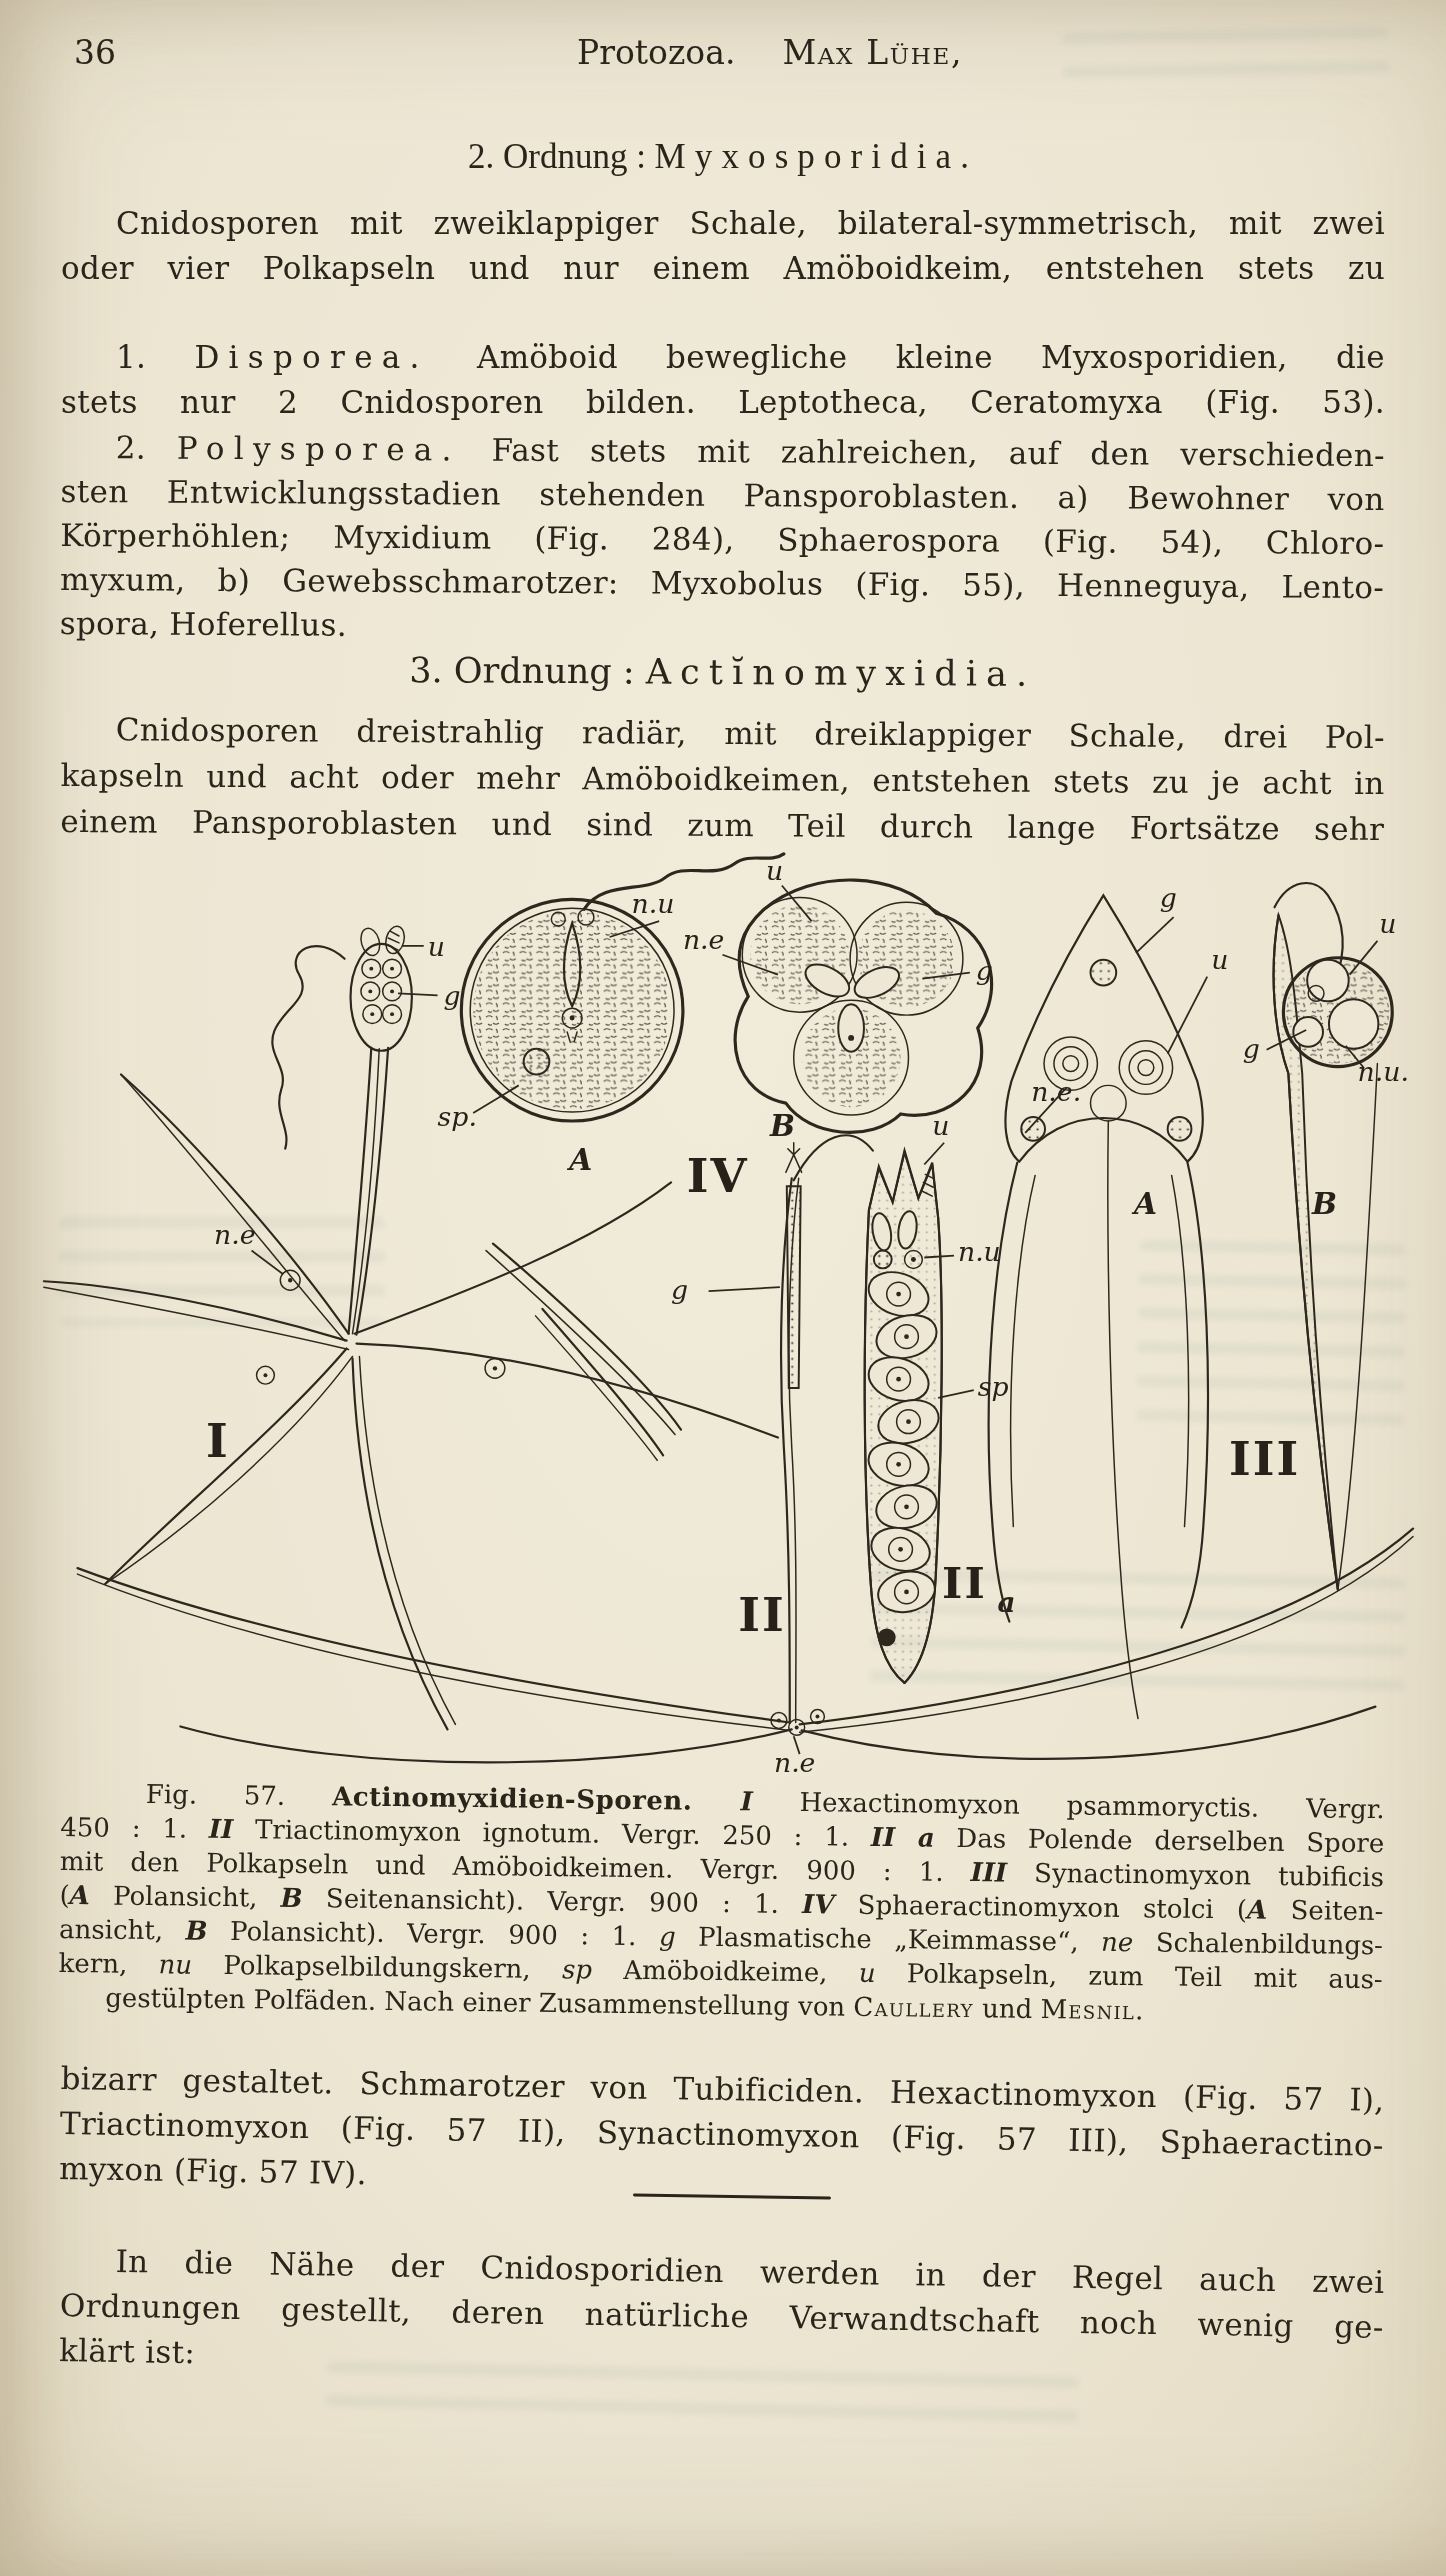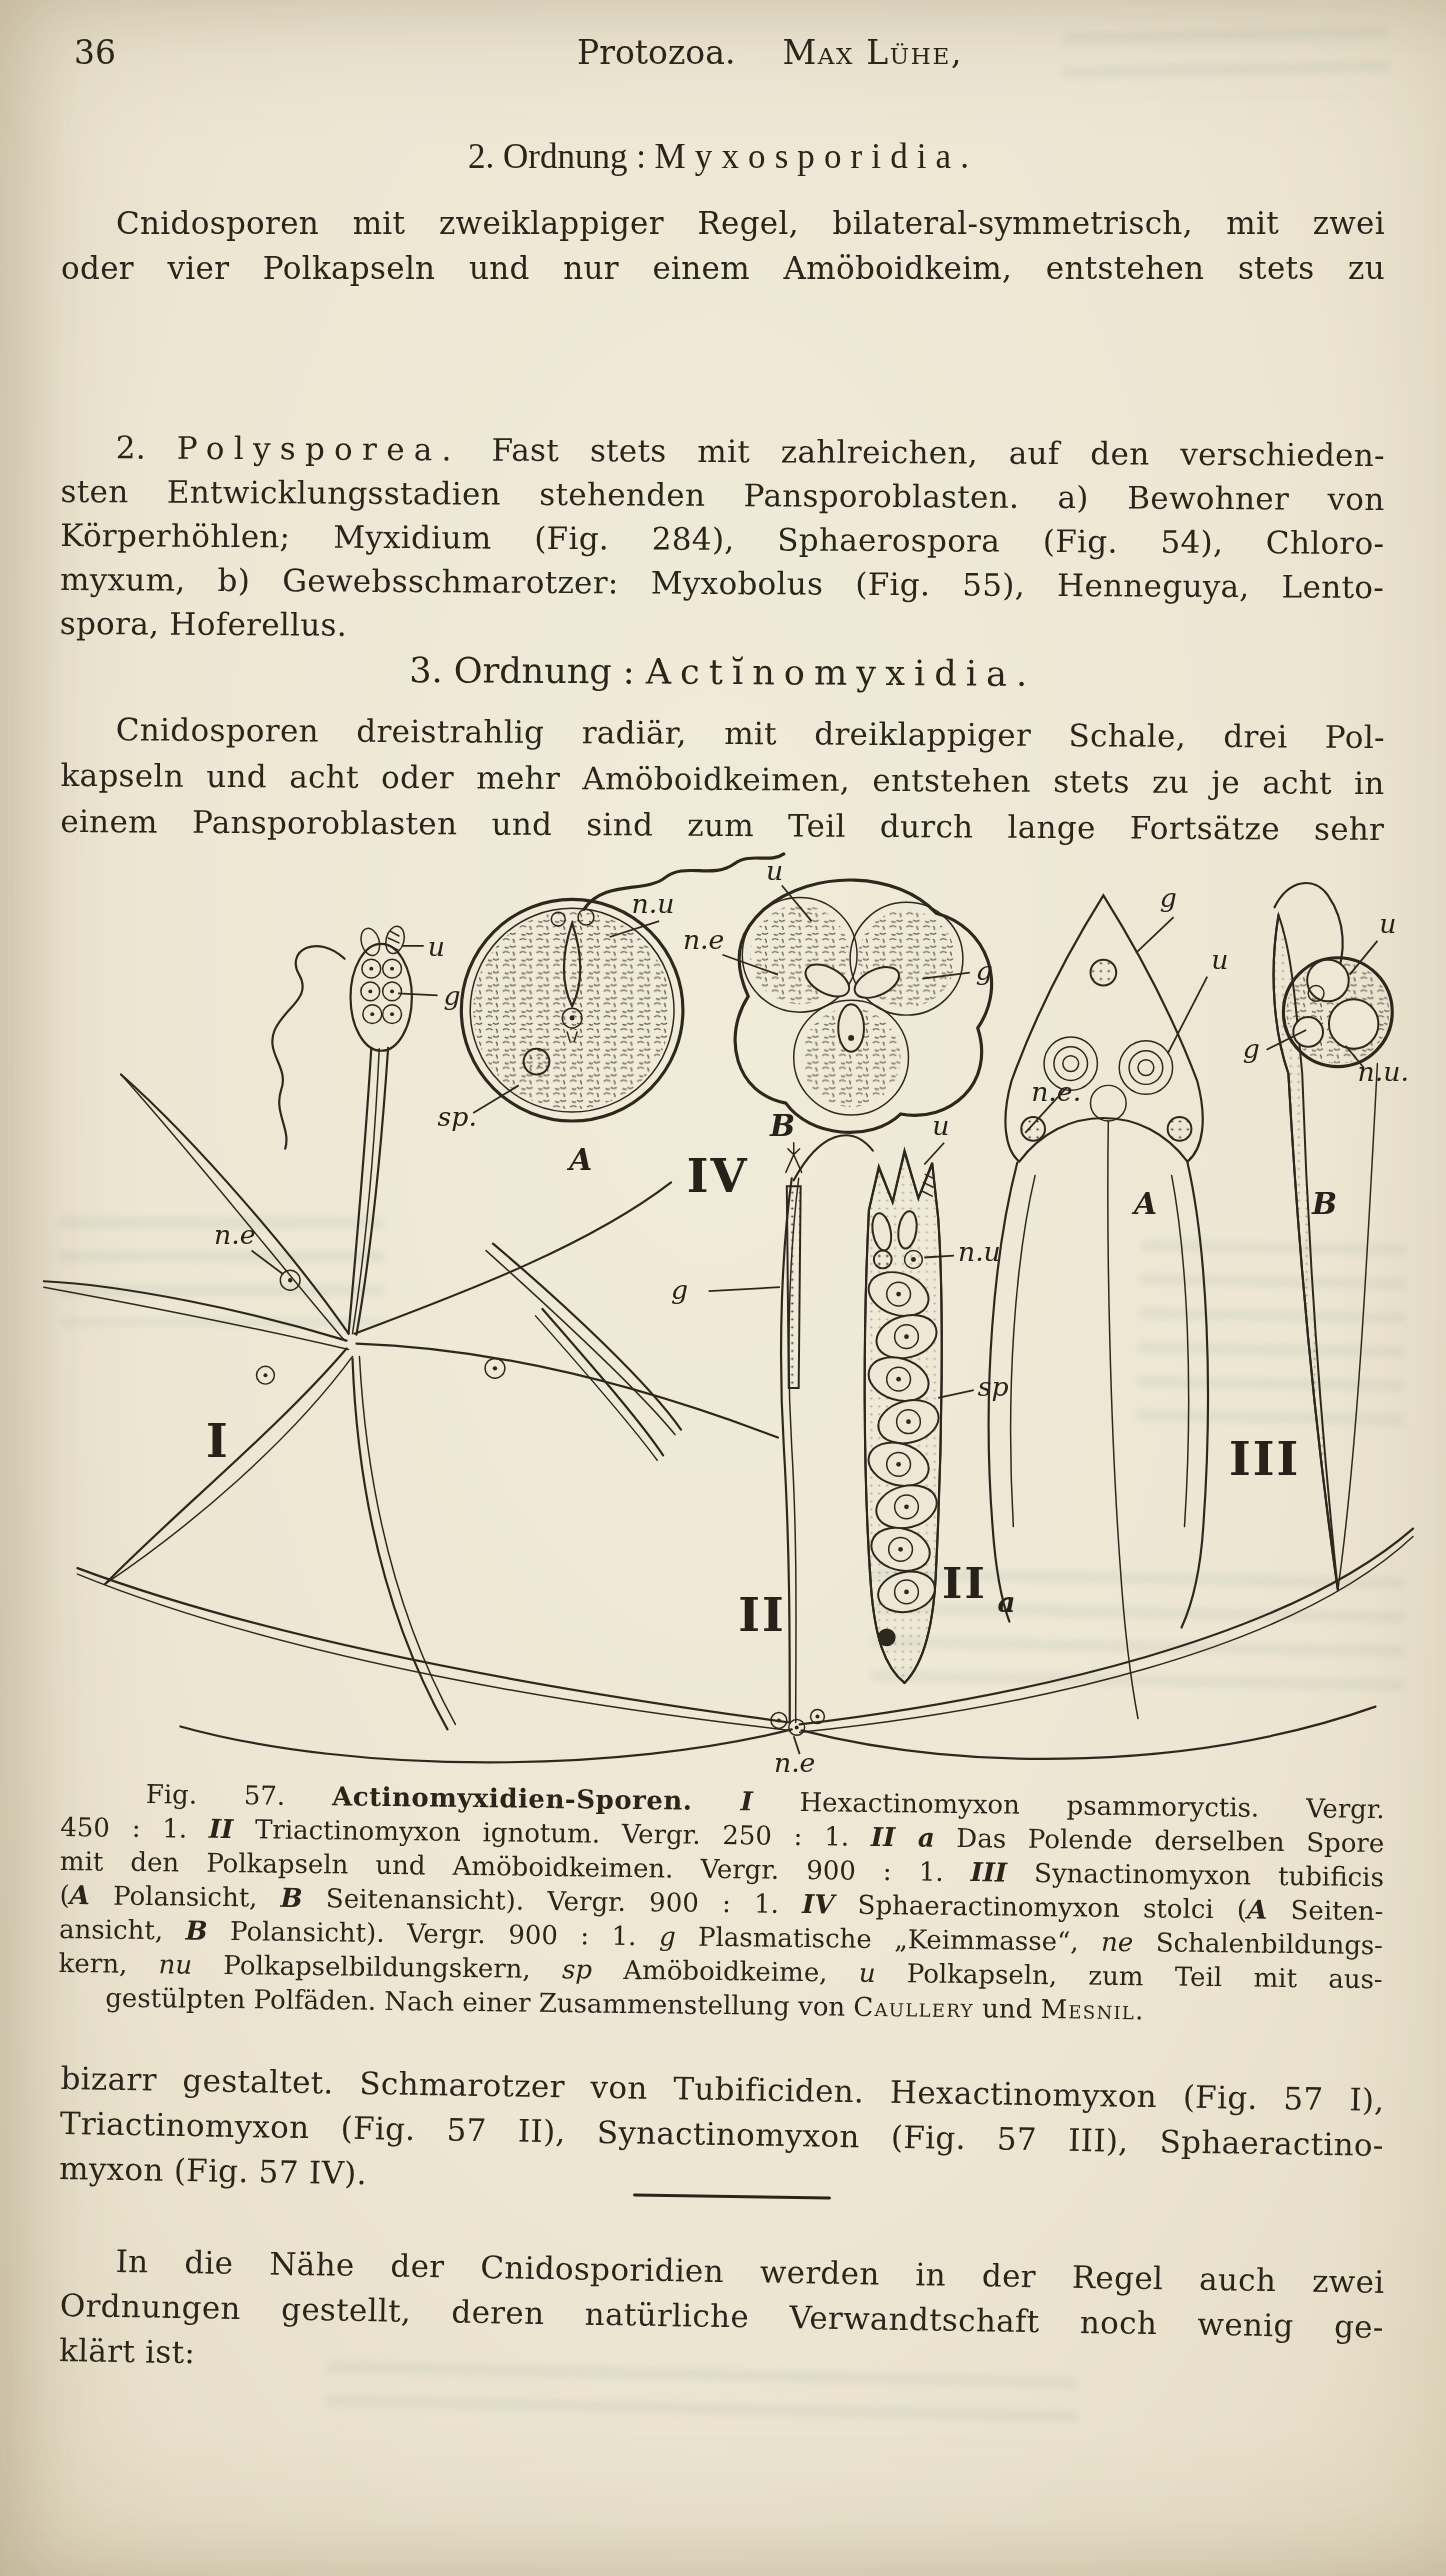--- a/index.html
+++ b/index.html
@@ -69,24 +69,28 @@
     <span>Protozoa.</span>
     <span style="display:inline-block;width:26px;"></span>
     <span class="sc">Max Lühe,</span>
   </div>
 
   <div class="abs tblock headline" style="top:137px;font-family:Liberation Serif, serif;">
     <span>2. Ordnung : </span><span class="sperr">Myxosporidia.</span>
   </div>
 
   <div class="abs tblock bodytext" style="top:201px;">
-    <div class="jl indent">Cnidosporen mit zweiklappiger Regel, bilateral-symmetrisch, mit zwei</div>
+    <div class="jl indent">Cnidosporen mit zweiklappiger Schale, bilateral-symmetrisch, mit zwei</div>
     <div class="jl">oder vier Polkapseln und nur einem Amöboidkeim, entstehen stets zu</div>
   </div>
 
+  <div class="abs tblock bodytext" style="top:335px;">
+    <div class="jl indent"><span>1. </span><span class="sperr">Disporea.</span><span> Amöboid bewegliche kleine Myxosporidien, die</span></div>
+    <div class="jl">stets nur 2 Cnidosporen bilden. Leptotheca, Ceratomyxa (Fig. 53).</div>
+  </div>
 
   <div class="abs tblock bodytext p3 rot04" style="top:425px;">
     <div class="jl indent"><span>2. </span><span class="sperr">Polysporea.</span><span> Fast stets mit zahlreichen, auf den verschieden-</span></div>
     <div class="jl">sten Entwicklungsstadien stehenden Pansporoblasten. a) Bewohner von</div>
     <div class="jl">Körperhöhlen; Myxidium (Fig. 284), Sphaerospora (Fig. 54), Chloro-</div>
     <div class="jl">myxum, b) Gewebsschmarotzer: Myxobolus (Fig. 55), Henneguya, Lento-</div>
     <div class="ll">spora, Hoferellus.</div>
   </div>
 
   <div class="abs tblock headline rot04" style="top:648px;">

